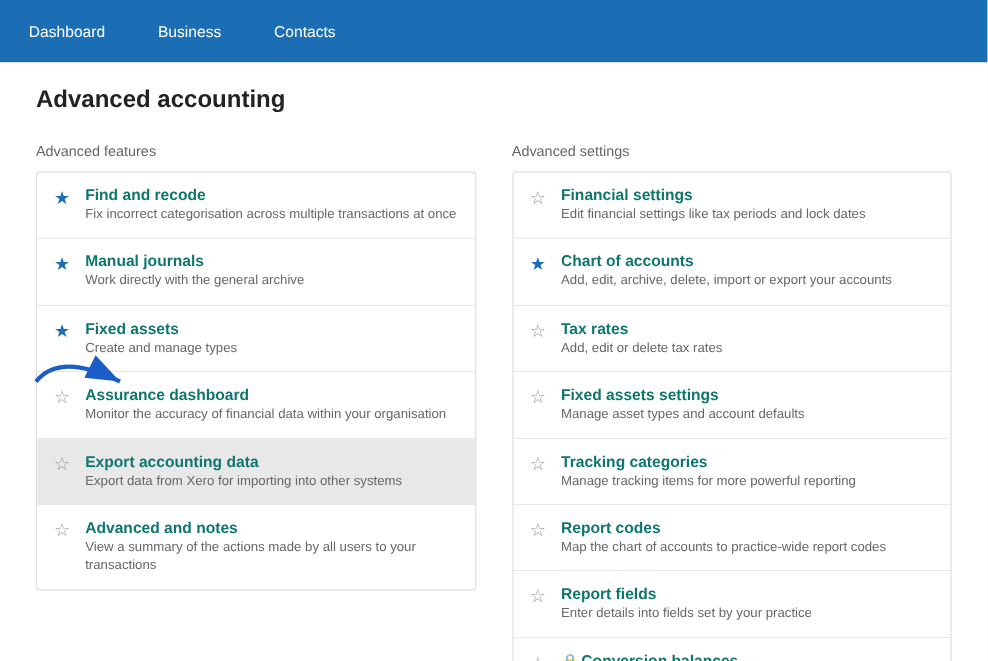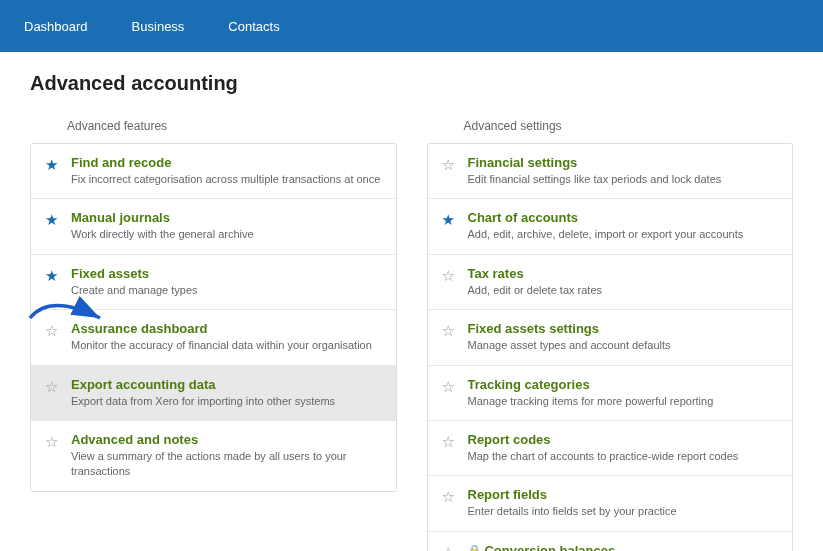--- a/index.html
+++ b/index.html
@@ -50,21 +50,20 @@
 
     .column {
       flex: 1;
     }
 
     .column-header {
       font-size: 12px;
       color: #666;
       margin-bottom: 10px;
       font-weight: normal;
-      margin-left: 37px;
     }
 
     .feature-card {
       border: 1px solid #ddd;
       border-radius: 3px;
       margin-bottom: 0;
       overflow: hidden;
     }
 
     .feature-item {
@@ -84,21 +83,21 @@
       flex-shrink: 0;
       margin-right: 10px;
       margin-top: 1px;
     }
     .star-filled { color: #1c6eb4; font-size: 15px; }
     .star-empty { color: #999; font-size: 15px; }
 
     .feature-text { flex: 1; }
     .feature-name {
       font-size: 13px;
-      color: #4d7c0f;
+      color: #0f766e;
       font-weight: bold;
       margin-bottom: 2px;
     }
     .feature-desc {
       font-size: 11px;
       color: #666;
       line-height: 1.4;
     }
 
     .page-wrapper {

